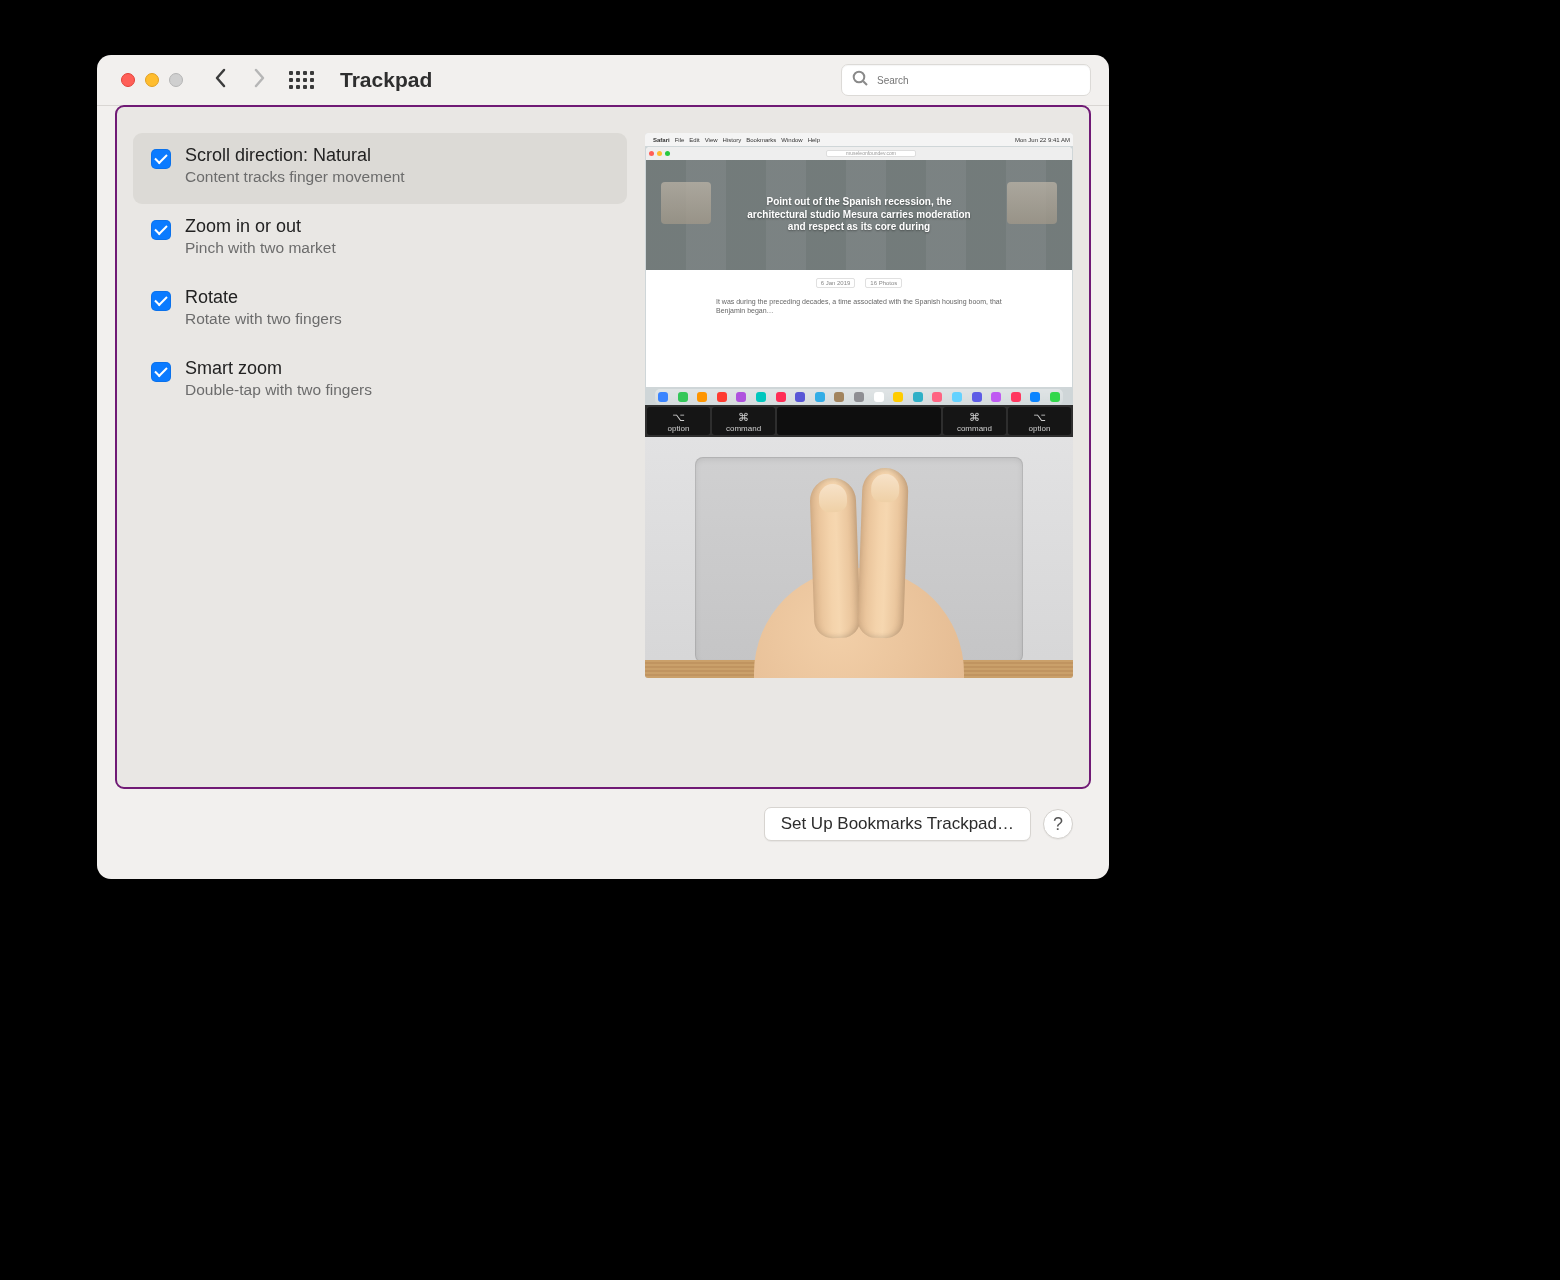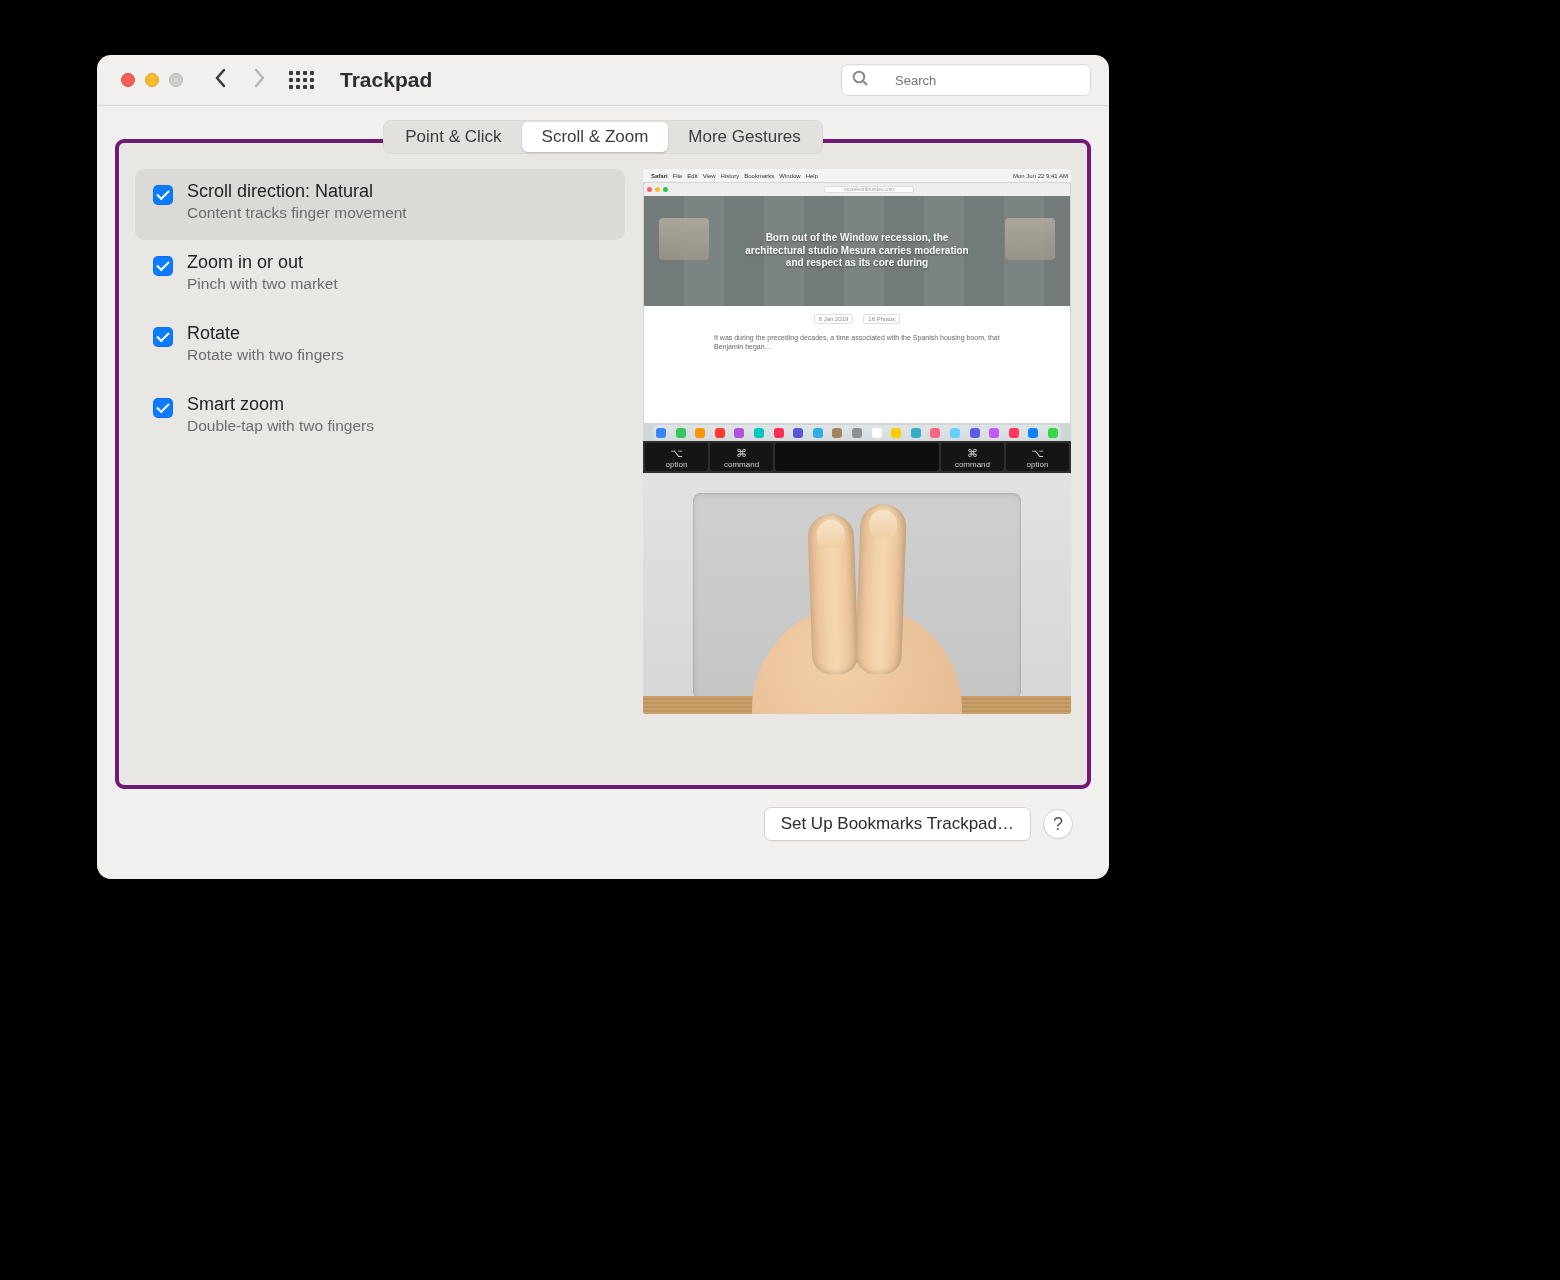--- a/index.html
+++ b/index.html
@@ -15,29 +15,29 @@
     .dot { width:14px; height:14px; border-radius:50%; }
     .dot.red{background:#ff5f57;border:1px solid #e24138;} .dot.yel{background:#ffbd2e;border:1px solid #e1a021;} .dot.gr{background:#cfcfcf;border:1px solid #b5b5b5;}
     .nav { display:flex; gap:22px; align-items:center; margin-right:22px; }
     .nav svg { stroke:#3c3c3c; }
     .nav .fw svg { stroke:#b6b6b6; }
     .grid-ic { display:grid; grid-template-columns:repeat(4,4px); grid-template-rows:repeat(3,4px); gap:3px; margin-right:26px; }
     .grid-ic span { width:4px; height:4px; background:#3a3a3a; border-radius:1px; }
     .title { font-size:21px; font-weight:600; color:#2e2e2e; }
     .search { margin-left:auto; display:flex; align-items:center; gap:8px; width:250px; height:32px;
       background:#fff; border:1px solid #dcdad7; border-radius:7px; padding:0 10px; box-shadow:inset 0 1px 1px rgba(0,0,0,.04); }
-    .search input { flex:1; border:none; outline:none; font-size:13px; background:transparent; color:#404040;margin-left:18px; }
+    .search input { flex:1; border:none; outline:none; font-size:10px; background:transparent; color:#404040; }
     .search svg { stroke:#8a8a8a; fill:none; }
     
     .content { padding:14px 18px 18px 18px; flex:1; display:flex; flex-direction:column; }
     .tabs-row { display:flex; justify-content:center; position:relative; z-index:2; }
     .tabs { display:flex; background:#e3e1de; border-radius:8px; padding:2px; box-shadow:inset 0 0 0 1px rgba(0,0,0,.03); }
     .tab { padding:5px 20px; font-size:17px; color:#3c3c3c; border-radius:6px; cursor:default; user-select:none; }
     .tab.active { background:#fff; box-shadow:0 1px 2px rgba(0,0,0,.18); }
-    .panel { flex:1; margin-top:-15px; background:#e9e7e4; border-radius:9px; border:4px solid #701a75;
+    .panel { flex:1; margin-top:-15px; background:#e9e7e4; border-radius:9px; border:2px solid #701a75;
       display:flex; gap:18px; padding:26px 16px 16px 16px; }
     
     .opts { flex:1; display:flex; flex-direction:column; align-self:flex-start; }
     .opt { display:flex; align-items:flex-start; gap:14px; padding:12px 18px 18px 18px; border-radius:9px; }
     .opt.selected { background:#dcdad6; }
     .chk { width:20px; height:20px; flex-shrink:0; background:#0b7bff; border-radius:5px; position:relative; margin-top:4px;
       box-shadow:inset 0 0 0 1px rgba(0,0,0,.08); }
     .chk::after { content:""; position:absolute; left:4px; top:5px; width:10px; height:5px; border:2.5px solid #fff;
       border-top:none; border-right:none; transform:rotate(-45deg); }
     .opt-title { font-size:18px; color:#222; margin-bottom:2px; }
@@ -138,27 +138,20 @@
         <svg width="17" height="17" viewBox="0 0 17 17" stroke-width="2">
             <circle cx="7" cy="7" r="5.3"></circle>
             <line x1="11.2" y1="11.2" x2="15" y2="15"></line>
           </svg>
       </span>
       <input type="text" placeholder="Search" style="">
     </div>
   </div>
 
   <div class="content">
-    <div class="tabs-row">
-      <div class="tabs">
-        <div class="tab">Point &amp; Click</div>
-        <div class="tab active">Scroll &amp; Zoom</div>
-        <div class="tab">More Gestures</div>
-      </div>
-    </div>
 
     <div class="panel">
       <div class="opts">
         <div class="opt selected">
           <div class="chk"></div>
           <div>
             <div class="opt-title">Scroll direction: Natural</div>
             <div class="opt-sub">Content tracks finger movement</div>
           </div>
         </div>
@@ -202,21 +195,21 @@
           <div class="pv-sf-bar">
             <span class="d r"></span>
               <span class="d y"></span>
               <span class="d g"></span>
             <span class="url">museleonfoundev.com</span>
           </div>
           <div class="pv-hero">
             <div class="pv-hero-people"></div>
               <div class="pv-hero-people r2"></div>
             <div class="pv-hero-text">
-              <div class="ht1">Born out of the Window recession, the</div>
+              <div class="ht1">Point out of the Spanish recession, the</div>
               <div class="ht1">architectural studio Mesura carries moderation</div>
               <div class="ht1">and respect as its core during</div>
             </div>
           </div>
           <div class="pv-meta">
             <span>6 Jan 2019</span>
             <span>16 Photos</span>
           </div>
           <div class="pv-body">
             <p class="p2">It was during the preceding decades, a time associated with the Spanish housing boom, that Benjamin began…</p>

